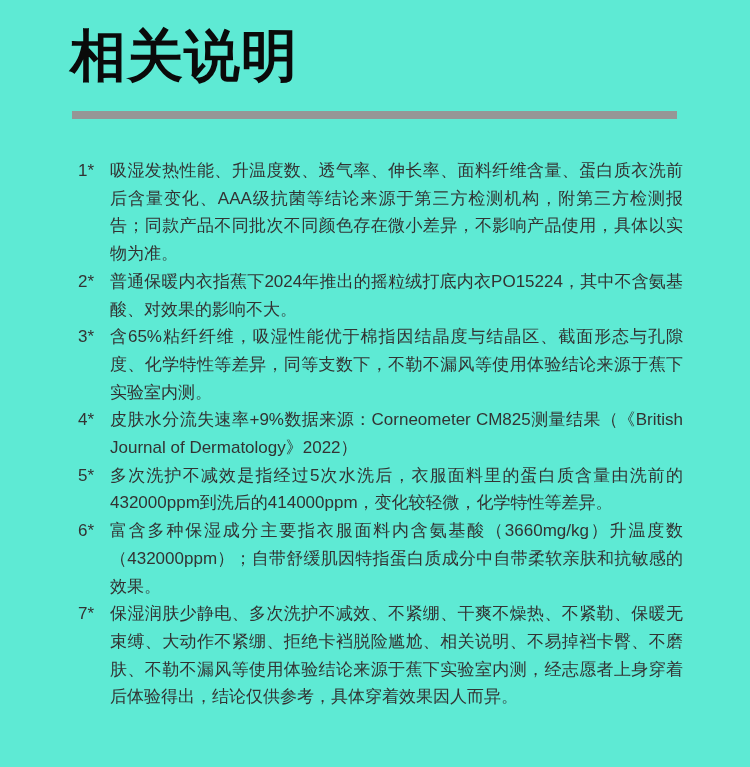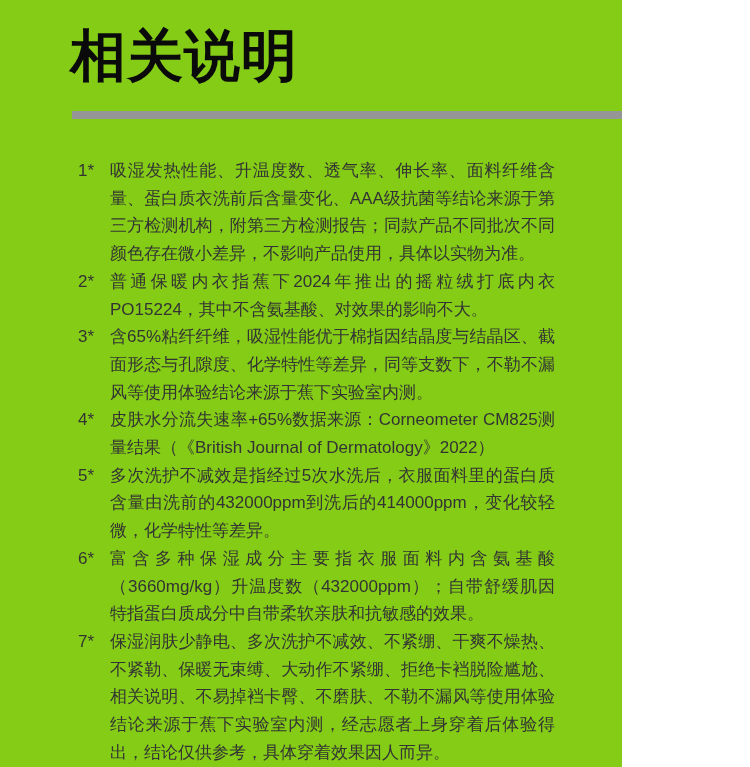--- a/index.html
+++ b/index.html
@@ -3,23 +3,23 @@
 <meta charset="utf-8">
 <style>
   html, body {
     margin: 0;
     padding: 0;
     background: #ffffff;
     font-family: "Liberation Sans", sans-serif;
   }
   .page {
     position: relative;
-    width: 622px;
+    width: 750px;
     height: 767px;
-    background: #84cc16;
+    background: #5eead4;
     overflow: hidden;
   }
   .page-title {
     margin: 28px 0 0 70px;
     font-size: 56px;
     line-height: 56px;
     font-weight: 900;
     color: #0a0a0a;
     letter-spacing: 1px;
   }
@@ -72,21 +72,21 @@
       <span class="note-text">普通保暖内衣指蕉下2024年推出的摇粒绒打底内衣PO15224，其中不含氨基酸、对效果的影响不大。</span>
     </div>
 
     <div class="note-item">
       <span class="note-marker">3*</span>
       <span class="note-text">含65%粘纤纤维，吸湿性能优于棉指因结晶度与结晶区、截面形态与孔隙度、化学特性等差异，同等支数下，不勒不漏风等使用体验结论来源于蕉下实验室内测。</span>
     </div>
 
     <div class="note-item">
       <span class="note-marker">4*</span>
-      <span class="note-text">皮肤水分流失速率+65%数据来源：Corneometer CM825测量结果（《British Journal of Dermatology》2022）</span>
+      <span class="note-text">皮肤水分流失速率+9%数据来源：Corneometer CM825测量结果（《British Journal of Dermatology》2022）</span>
     </div>
 
     <div class="note-item">
       <span class="note-marker">5*</span>
       <span class="note-text">多次洗护不减效是指经过5次水洗后，衣服面料里的蛋白质含量由洗前的432000ppm到洗后的414000ppm，变化较轻微，化学特性等差异。</span>
     </div>
 
     <div class="note-item">
       <span class="note-marker">6*</span>
       <span class="note-text">富含多种保湿成分主要指衣服面料内含氨基酸（3660mg/kg）升温度数（432000ppm）；自带舒缓肌因特指蛋白质成分中自带柔软亲肤和抗敏感的效果。</span>

